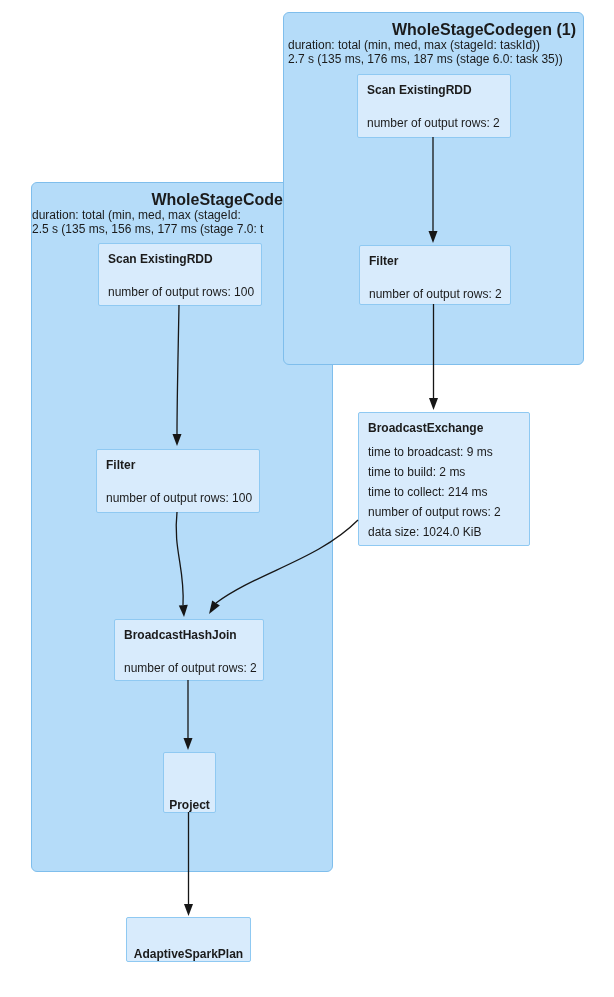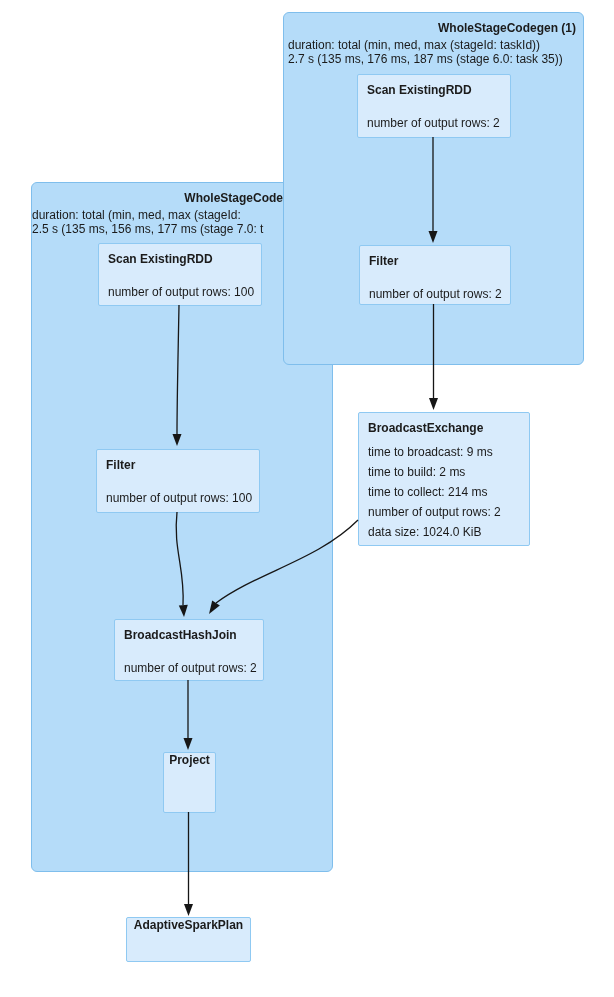--- a/index.html
+++ b/index.html
@@ -15,21 +15,21 @@
   .cluster {
     position: absolute;
     background: #b5dcf9;
     border: 1px solid #7fbeec;
     border-radius: 6px;
     box-sizing: border-box;
   }
   .cluster-label {
     position: absolute;
     top: 8px;
-    font-size: 12px;
+    font-size: 16px;
     font-weight: bold;
     text-align: right;
     white-space: nowrap;
     overflow: hidden;
   }
   .cluster-duration {
     position: absolute;
     top: 26px;
     font-size: 12px;
     line-height: 13.5px;
@@ -46,21 +46,21 @@
     padding: 8px 9px;
     font-size: 12px;
     line-height: 14px;
   }
   .node-title { font-weight: bold; white-space: nowrap; }
   .node .metric { margin-top: 19px; white-space: nowrap; }
   .node .metrics-list .metric { margin-top: 6px; }
   .node .metrics-list .metric:first-child { margin-top: 10px; }
   .node.centered {
     display: flex;
-    align-items: flex-start;
+    align-items: flex-end;
     justify-content: center;
     padding: 0;
   }
   #edges {
     position: absolute;
     left: 0; top: 0;
     z-index: 10;
     pointer-events: none;
   }
   #edges path { fill: none; stroke: #161616; stroke-width: 1.3; }

